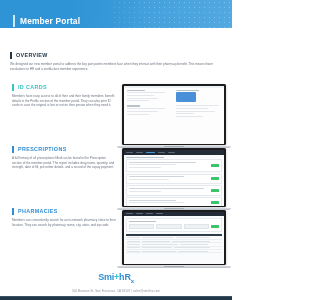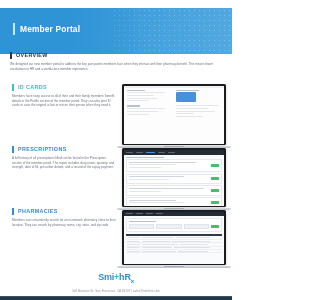--- a/index.html
+++ b/index.html
@@ -6,21 +6,21 @@
   body{
     width:232px;height:300px;overflow:hidden;
     background:#ffffff;
     font-family:"Liberation Sans",sans-serif;
     -webkit-font-smoothing:antialiased;
   }
   .page{position:relative;width:232px;height:300px;background:#fff;}
 
   
   .header{
-    position:absolute;left:0;top:8px;width:232px;height:46px;
+    position:absolute;left:0;top:0;width:232px;height:28px;
     background:linear-gradient(100deg,#2f94d6 0%,#3d9ddb 45%,#53a9e0 100%);
     overflow:hidden;
   }
   .header-dots{
     position:absolute;right:0;top:0;width:120px;height:46px;
     background-image:radial-gradient(rgba(255,255,255,.30) 0.6px, transparent 0.7px);
     background-size:5px 5px;
     opacity:.9;
   }
   .header-fade{

